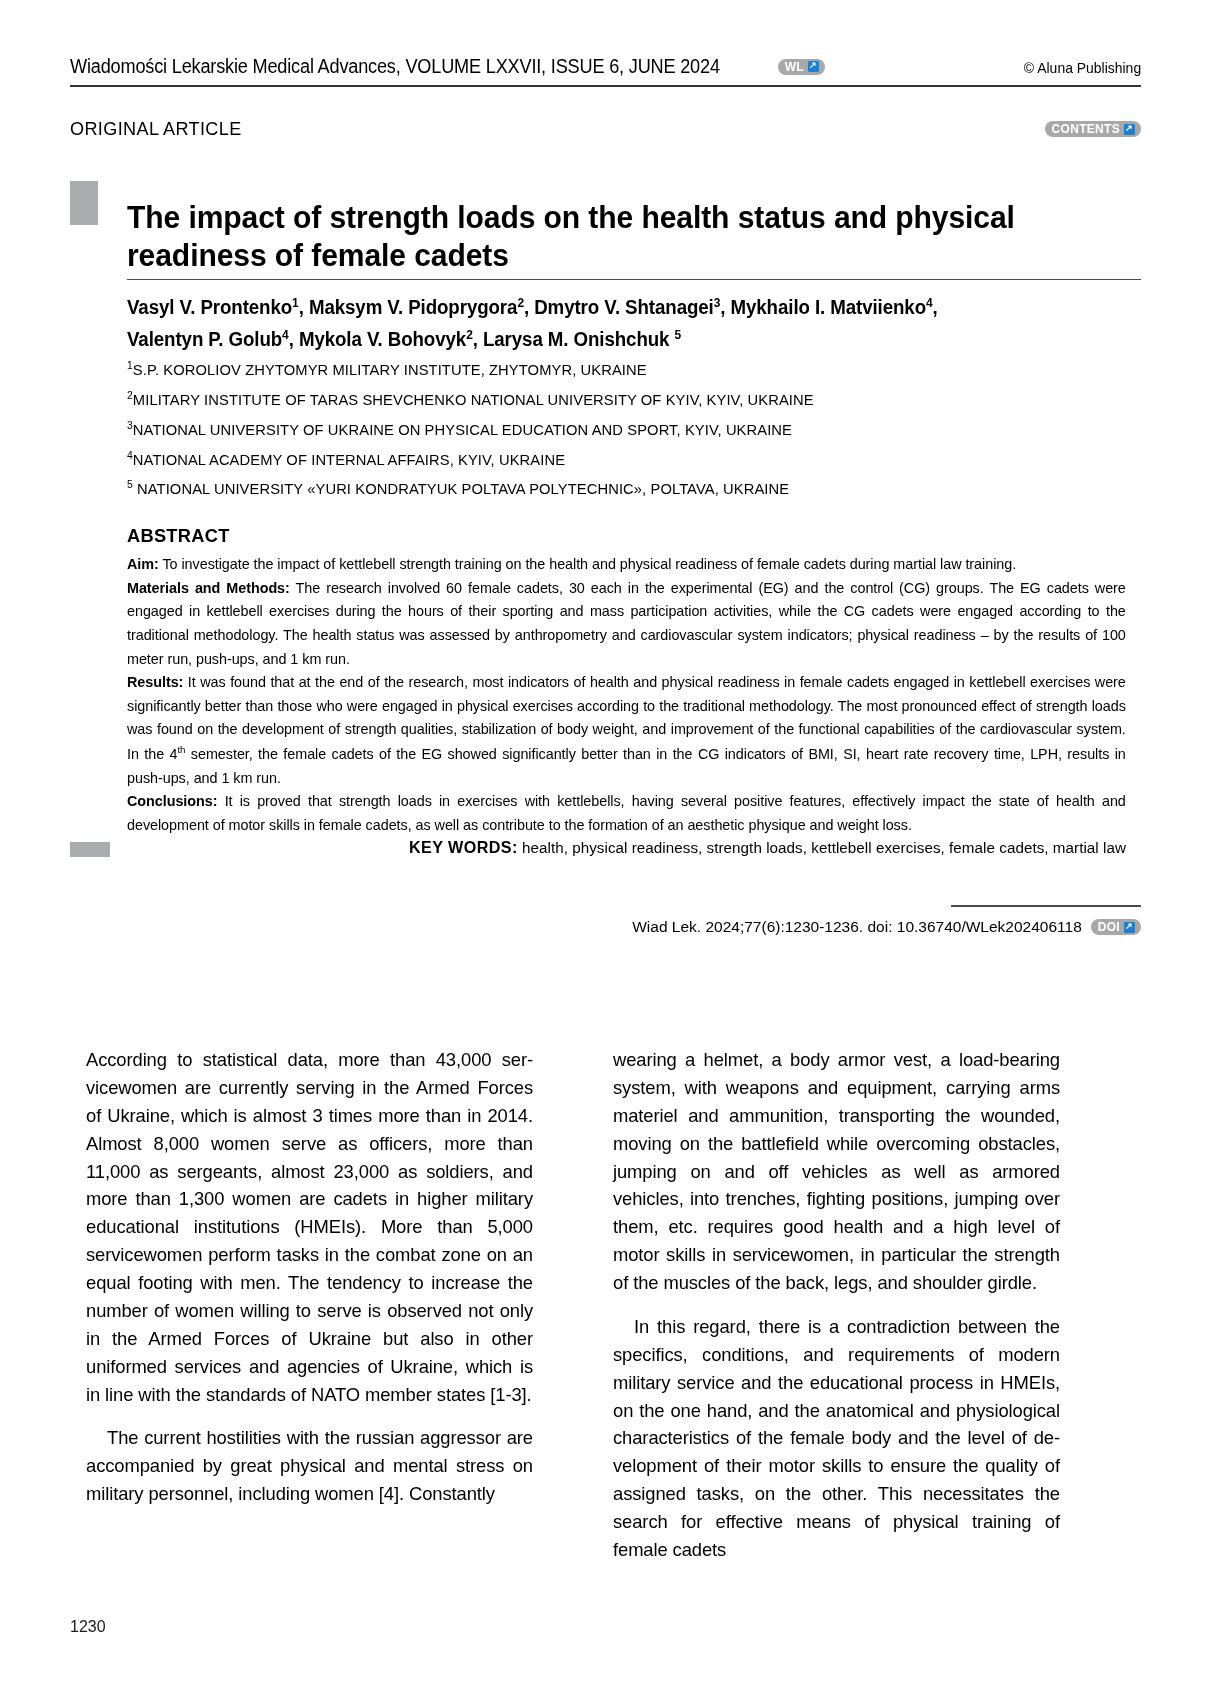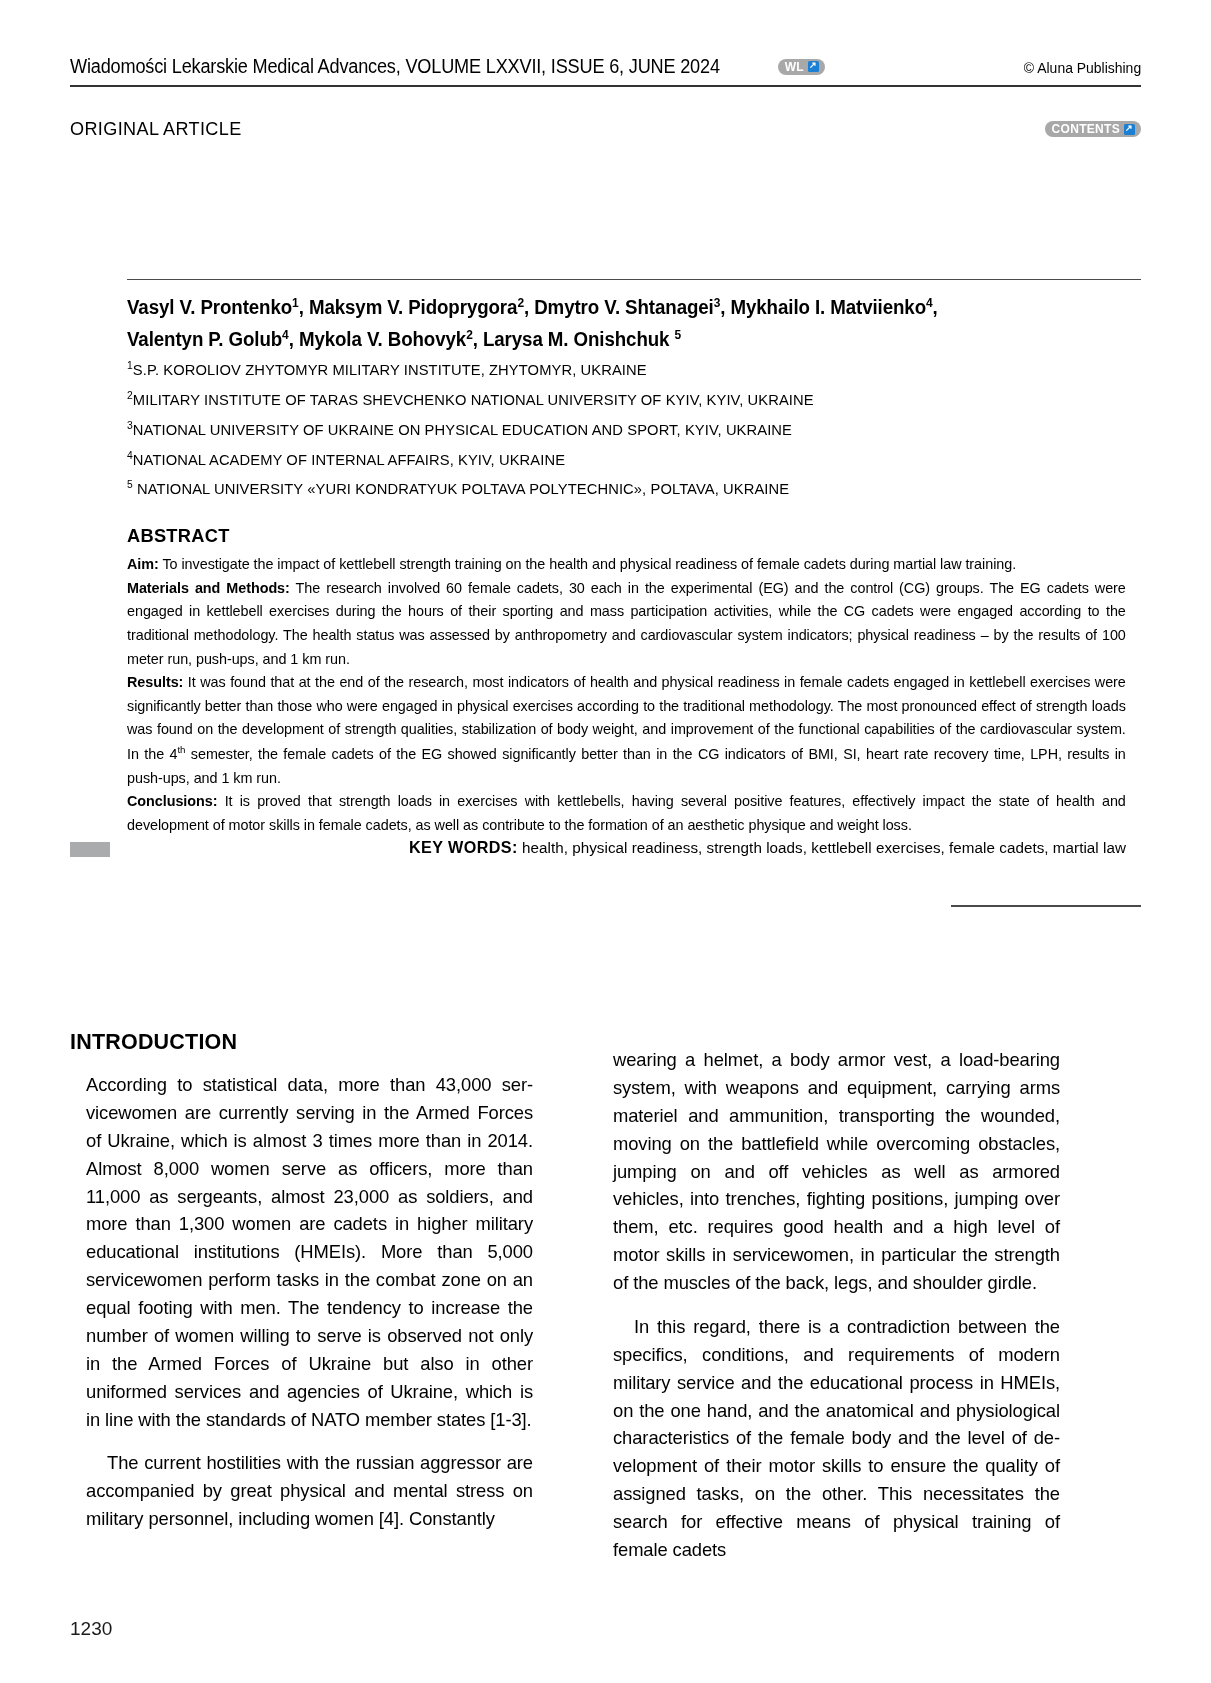--- a/index.html
+++ b/index.html
@@ -274,21 +274,21 @@
     hyphens: manual;
   }
   .col p.indent { text-indent: 21px; }
 
   
   .folio {
     position: absolute;
     left: 70px;
     top: 1618px;
     font-family: "Liberation Sans", sans-serif;
-    font-size: 19px;
+    font-size: 16px;
     color: #1a1a1a;
   }
 </style>
 </head>
 <body>
 
 <div class="page">
 
   <div class="runhead">
     <div class="runhead-left">
@@ -302,20 +302,24 @@
   </div>
 
   <div class="artline">
     <span class="arttype">ORIGINAL ARTICLE</span>
     <span class="pill">
       <span>CONTENTS</span>
       <span class="ext"></span>
     </span>
   </div>
 
+  <div class="title-block">
+    <div class="title-bar"></div>
+    <h1 class="title-text">The impact of strength loads on the health status and physical readiness of female cadets</h1>
+  </div>
 
   <div class="rule-thin"></div>
 
   <div class="authors">
     <div class="author-line">Vasyl V. Prontenko<sup>1</sup>, Maksym V. Pidoprygora<sup>2</sup>, Dmytro V. Shtanagei<sup>3</sup>, Mykhailo I. Matviienko<sup>4</sup>,</div>
     <div class="author-line">Valentyn P. Golub<sup>4</sup>, Mykola V. Bohovyk<sup>2</sup>, Larysa M. Onishchuk <sup>5</sup></div>
     <div>
       <div class="affil"><sup>1</sup>S.P. KOROLIOV ZHYTOMYR MILITARY INSTITUTE, ZHYTOMYR, UKRAINE</div>
       <div class="affil"><sup>2</sup>MILITARY INSTITUTE OF TARAS SHEVCHENKO NATIONAL UNIVERSITY OF KYIV, KYIV, UKRAINE</div>
       <div class="affil"><sup>3</sup>NATIONAL UNIVERSITY OF UKRAINE ON PHYSICAL EDUCATION AND SPORT, KYIV, UKRAINE</div>
@@ -341,24 +345,30 @@
   </div>
 
   <div class="keywords-row">
     <div class="kw-bar"></div>
     <div class="kw-text">
       <b>KEY WORDS:</b><span> health, physical readiness, strength loads, kettlebell exercises, female cadets, martial law</span>
     </div>
   </div>
 
   <div class="cite-rule"></div>
+  <div class="cite-line">
+    <span>Wiad Lek. 2024;77(6):1230-1236. doi: 10.36740/WLek202406118</span>
+    <span class="pill">
+      <span>DOI</span>
+      <span class="ext"></span>
+    </span>
+  </div>
 
   <div class="body-cols">
     <div class="col">
-      <h3>INTRODUCTION</h3>
       <p>According to statistical data, more than 43,000 ser-vicewomen are currently serving in the Armed Forces of Ukraine, which is almost 3 times more than in 2014. Almost 8,000 women serve as officers, more than 11,000 as sergeants, almost 23,000 as soldiers, and more than 1,300 women are cadets in higher military educational institutions (HMEIs). More than 5,000 servicewomen perform tasks in the combat zone on an equal footing with men. The tendency to increase the number of women willing to serve is observed not only in the Armed Forces of Ukraine but also in other uniformed services and agencies of Ukraine, which is in line with the standards of NATO member states [1-3].</p>
       <p class="indent">The current hostilities with the russian aggressor are accompanied by great physical and mental stress on military personnel, including women [4]. Constantly</p>
     </div>
     <div class="col">
       <p>wearing a helmet, a body armor vest, a load-bearing system, with weapons and equipment, carrying arms materiel and ammunition, transporting the wounded, moving on the battlefield while overcoming obstacles, jumping on and off vehicles as well as armored vehicles, into trenches, fighting positions, jumping over them, etc. requires good health and a high level of motor skills in servicewomen, in particular the strength of the muscles of the back, legs, and shoulder girdle.</p>
       <p class="indent">In this regard, there is a contradiction between the specifics, conditions, and requirements of modern military service and the educational process in HMEIs, on the one hand, and the anatomical and physiological characteristics of the female body and the level of de-velopment of their motor skills to ensure the quality of assigned tasks, on the other. This necessitates the search for effective means of physical training of female cadets</p>
     </div>
   </div>
 
   <div class="folio">1230</div>

